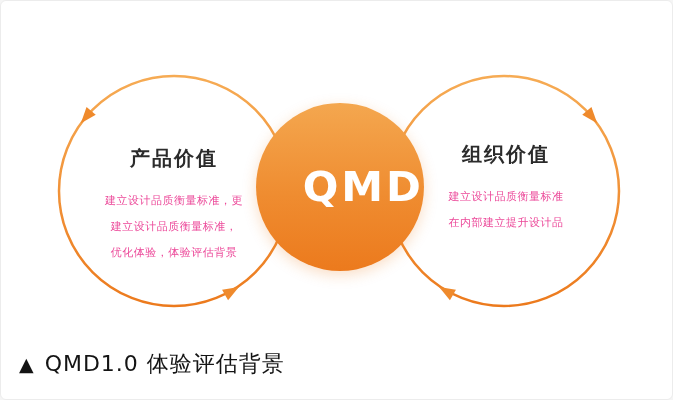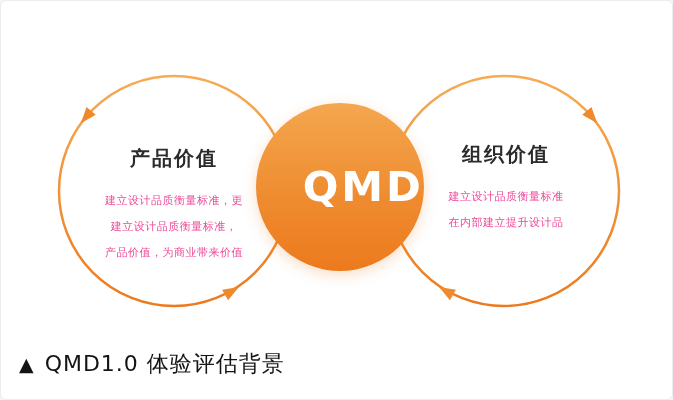--- a/index.html
+++ b/index.html
@@ -119,21 +119,21 @@
 
   <div class="center-circle">
     <span class="qmd-logo">QMD</span>
   </div>
 
   <div class="value-block left">
     <div class="value-title">产品价值</div>
     <div class="value-desc">
       <div>建立设计品质衡量标准，更</div>
       <div>建立设计品质衡量标准，</div>
-      <div>产品价值，为商业带来价值</div>
+      <div>优化体验，体验评估背景</div>
     </div>
   </div>
 
   <div class="value-block right">
     <div class="value-title">组织价值</div>
     <div class="value-desc">
       <div>建立设计品质衡量标准</div>
       <div>在内部建立提升设计品</div>
     </div>
   </div>

